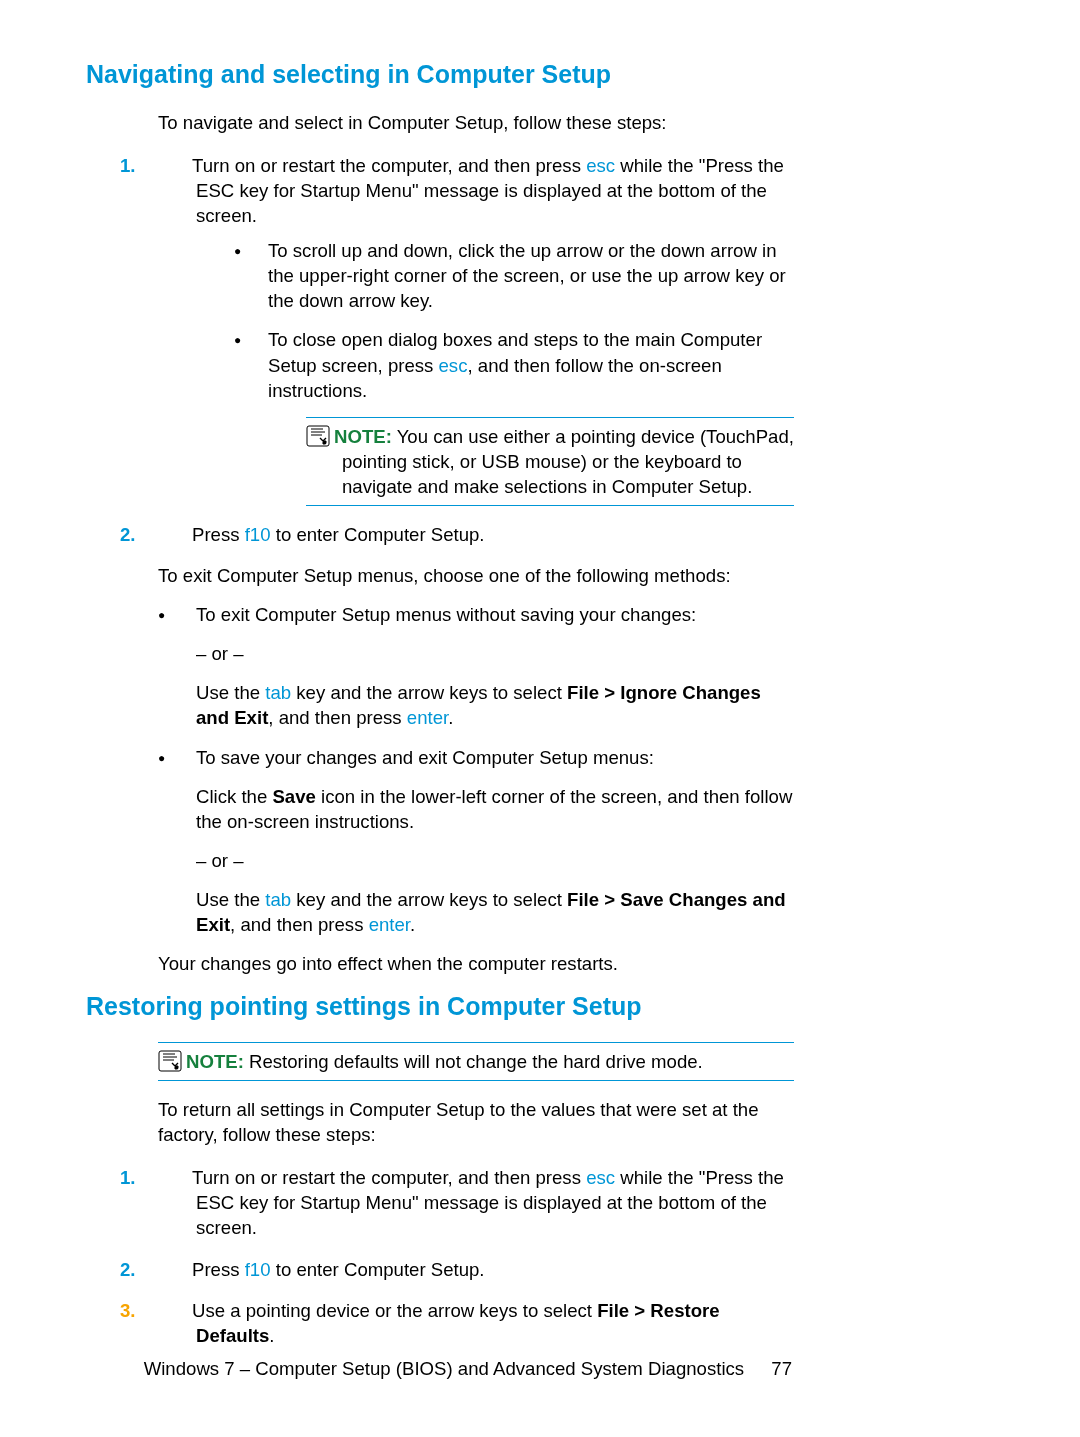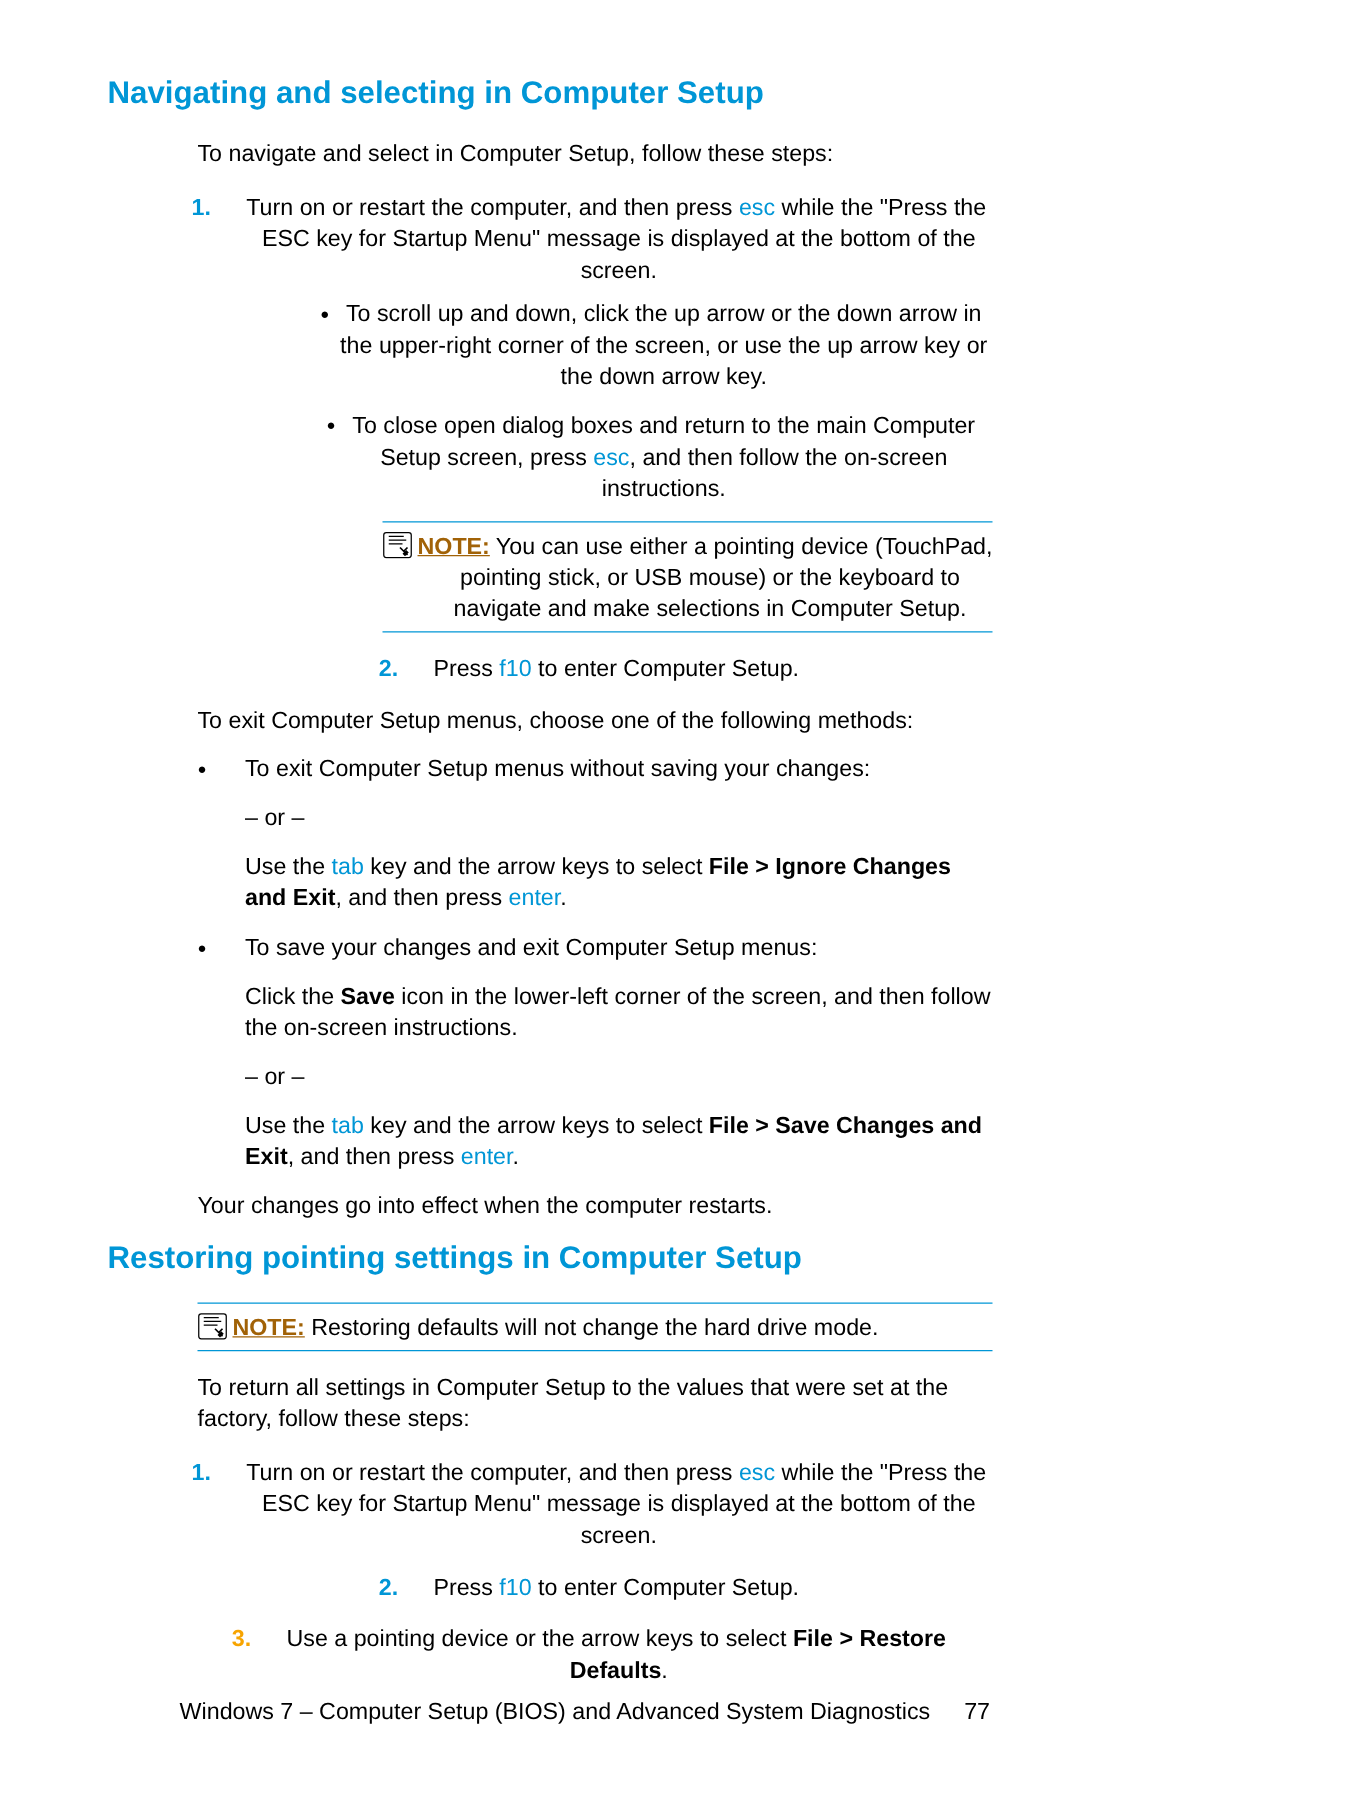--- a/index.html
+++ b/index.html
@@ -26,21 +26,21 @@
     font-weight: bold;
     font-size: 25px;
     margin: 0 0 18px 0;
   }
   .blue-key { color: #0096d6; }
   .step-num { color: #0096d6; font-weight: bold; display:inline-block; width: 34px; }
   .step-num-orange { color: #f7a400; font-weight: bold; display:inline-block; width: 34px; }
   p { margin: 0 0 14px 0; }
   .intro { margin-left: 72px; margin-bottom: 18px; }
   ol.steps { list-style: none; margin: 0 0 0 72px; padding: 0; }
-  ol.steps > li { margin: 0 0 16px 0; padding-left: 38px; text-indent: -38px; text-align: center; }
+  ol.steps > li { margin: 0 0 16px 0; padding-left: 38px; text-indent: -38px; }
   ul.sub { list-style: none; margin: 10px 0 0 38px; padding: 0; }
   ul.sub > li { margin: 0 0 14px 0; padding-left: 34px; text-indent: -34px; }
   ul.sub > li::before { content: "●"; color: #000; font-size: 12px; display:inline-block; width:34px; text-indent:0; position:relative; top:-2px;}
   ul.main-bullets { list-style: none; margin: 0 0 0 72px; padding: 0; }
   ul.main-bullets > li { margin: 0 0 14px 0; padding-left: 38px; text-indent: -38px; }
   ul.main-bullets > li::before { content: "●"; color: #000; font-size: 12px; display:inline-block; width:38px; text-indent:0; position:relative; top:-2px;}
   .note-box {
     border-top: 1px solid #0096d6;
     border-bottom: 1px solid #0096d6;
     padding: 6px 0;
@@ -50,21 +50,21 @@
   .note-box-l0 { margin-left: 72px; margin-right:0; }
   .note-inner { padding-left: 36px; text-indent: -36px; }
   .note-icon {
     display:inline-block;
     width: 24px; height:22px;
     vertical-align: -4px;
     margin-right: 4px;
     text-indent:0;
   }
   .note-icon svg { width:24px; height:22px; }
-  .note-label { color:#a16207; font-weight:bold;text-decoration:underline; }
+  .note-label { color:#15803d; font-weight:bold; }
   .body-block { margin-left: 72px; margin-bottom:14px; }
   .indent-block { margin-left: 110px; margin-bottom:14px; }
   .footer {
     position: absolute;
     bottom: 56px;
     right: 88px;
     font-size: 18.6px;
   }
   .footer .pnum { margin-left: 22px; }
   .reset-ti { text-indent: 0; }
@@ -76,21 +76,21 @@
 
   <h2>Navigating and selecting in Computer Setup</h2>
 
   <p class="intro">To navigate and select in Computer Setup, follow these steps:</p>
 
   <ol class="steps">
     <li>
       <span class="step-num">1.</span><span class="reset-ti"><span>Turn on or restart the computer, and then press </span><span class="blue-key">esc</span><span> while the "Press the ESC key for Startup Menu" message is displayed at the bottom of the screen.</span></span>
       <ul class="sub">
         <li><span class="reset-ti">To scroll up and down, click the up arrow or the down arrow in the upper-right corner of the screen, or use the up arrow key or the down arrow key.</span></li>
-        <li><span class="reset-ti"><span>To close open dialog boxes and return to the main Computer Setup screen, press </span><span class="blue-key">esc</span><span>, and then follow the on-screen instructions.</span></span></li>
+        <li><span class="reset-ti"><span>To close open dialog boxes and steps to the main Computer Setup screen, press </span><span class="blue-key">esc</span><span>, and then follow the on-screen instructions.</span></span></li>
       </ul>
 
       <div class="note-box note-box-l1 reset-ti">
         <div class="note-inner">
           <span class="note-icon">
             <svg viewBox="0 0 24 22">
                 <rect x="1" y="1" width="22" height="20" rx="2" fill="none" stroke="#000" stroke-width="1"></rect>
                 <path d="M5 4 h12 M5 7 h14 M5 10 h11" stroke="#000" stroke-width="1" fill="none"></path>
                 <path d="M14 13 l6 6 M20 13 l-3 3" stroke="#000" stroke-width="1.4" fill="none"></path>
                 <path d="M16 18 l3 -3 l2 2 l-3 3 z" fill="#000"></path>

